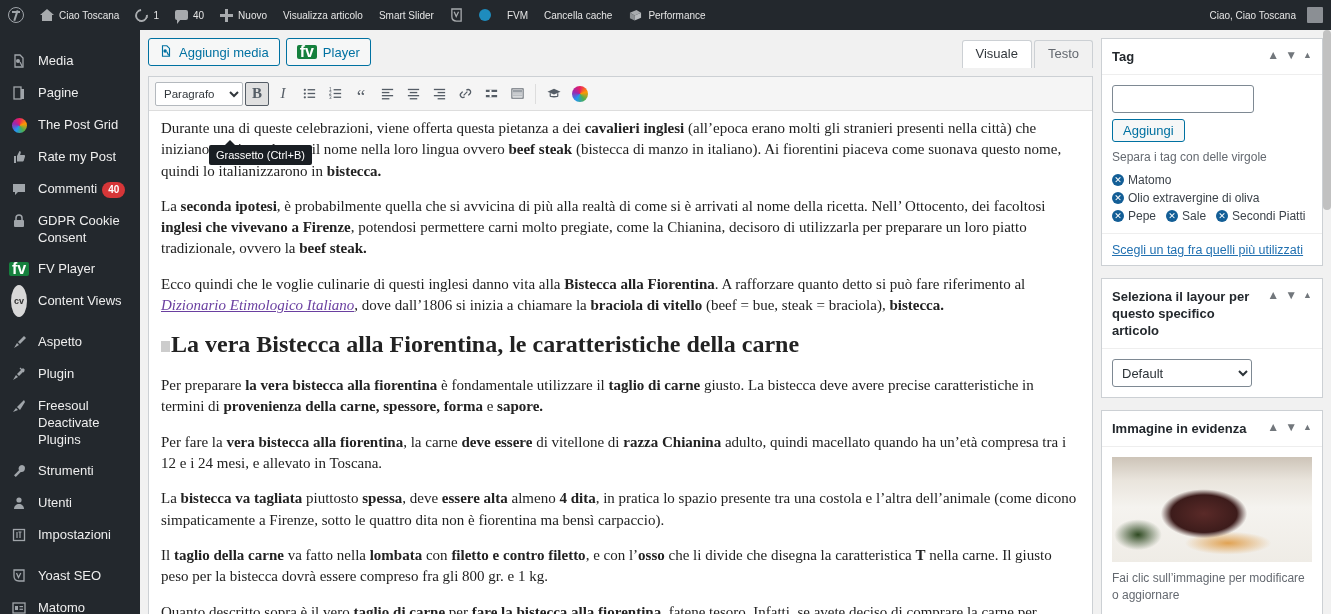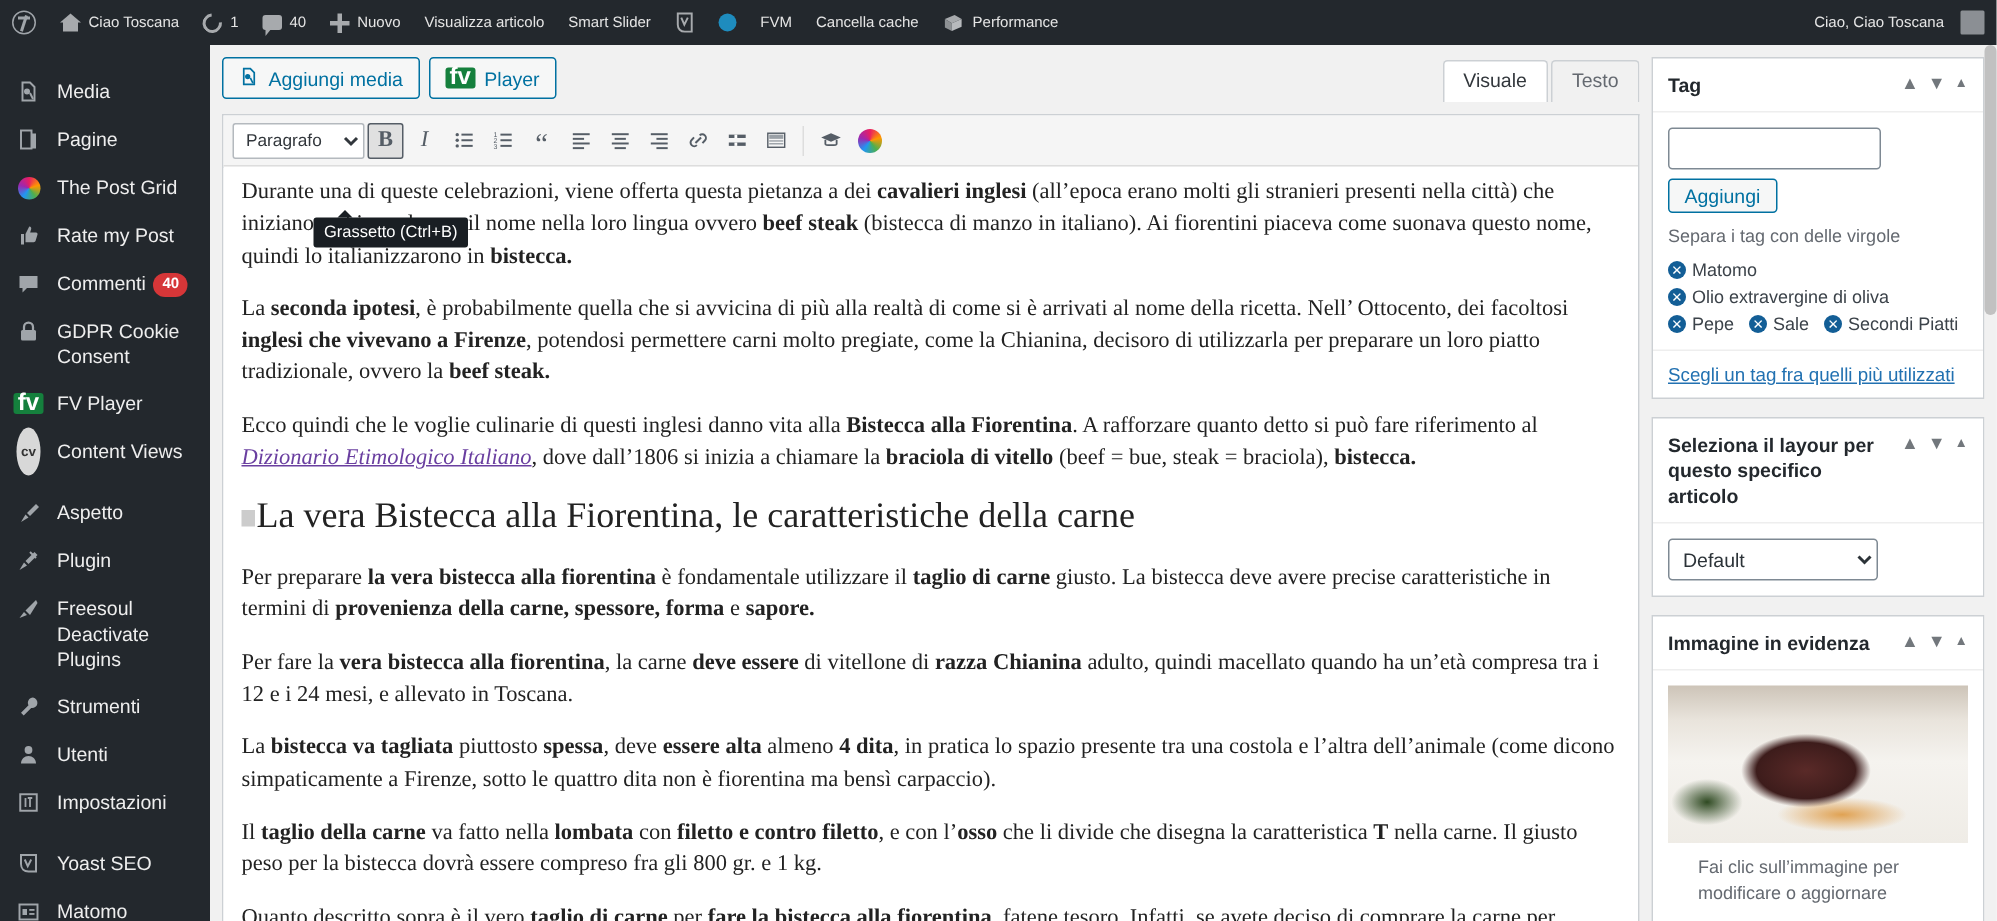--- a/index.html
+++ b/index.html
@@ -141,21 +141,21 @@
 
   #content-area {
     position:absolute; left:0; top:35px; width:943px; height:509px;
     overflow:hidden; background:#fff;
     padding:6px 12px 0 12px;
     font-family:"Liberation Serif", serif;
     font-size:15px; color:#222; line-height:1.42;
   }
   #content-area p { margin:0 0 14px 0; }
   #content-area h2 {
-    font-size:24px; font-weight:normal; margin:10px 0 16px 0;
+    font-size:24px; font-weight:bold; margin:10px 0 16px 0;
     font-family:"Liberation Serif", serif; line-height:1.2;
   }
   #content-area a { color:#6a3fa0; text-decoration:underline; font-style:italic; }
   .hglyph {
     display:inline-block; width:9px; height:11px; background:#ccc;
     vertical-align:baseline; margin-right:1px;
   }
 
   
   #side-col { position:absolute; right:8px; top:8px; width:222px; }
@@ -199,21 +199,21 @@
     font-family:"Liberation Sans",sans-serif;
   }
   .feat-img {
     width:200px; height:105px; display:block;
     background:
       radial-gradient(ellipse 60px 34px at 46% 54%, #5a2a28 0%, #3d1c1b 55%, rgba(61,28,27,0) 72%),
       radial-gradient(ellipse 34px 22px at 13% 74%, #2f4a22 0%, rgba(47,74,34,0) 70%),
       radial-gradient(ellipse 60px 16px at 58% 82%, #e0a253 0%, rgba(224,162,83,0) 72%),
       linear-gradient(180deg,#cdc4b8 0%, #e9e4dc 22%, #f5f3ef 48%, #efece6 100%);
   }
-  .feat-cap { font-size:12px; color:#646970; margin-top:8px; line-height:1.45;margin-left:20px; }
+  .feat-cap { font-size:12px; color:#646970; margin-top:8px; line-height:1.45; }
   .link-red { color:#b32d2e; font-size:12.5px; text-decoration:underline; cursor:pointer; display:inline-block; margin-top:9px; }
 
   .avatar-sq { width:16px;height:16px;background:#8b8f94;margin-left:6px;border-radius:1px;}
   .scrollbar-r{position:absolute;right:0;top:30px;width:8px;height:584px;background:#f1f1f1;}
   .scrollbar-thumb{position:absolute;right:0;top:0;width:8px;height:180px;background:#c1c1c1;border-radius:4px;}
 </style>
 </head>
 <body>
 
 <div id="adminbar">

